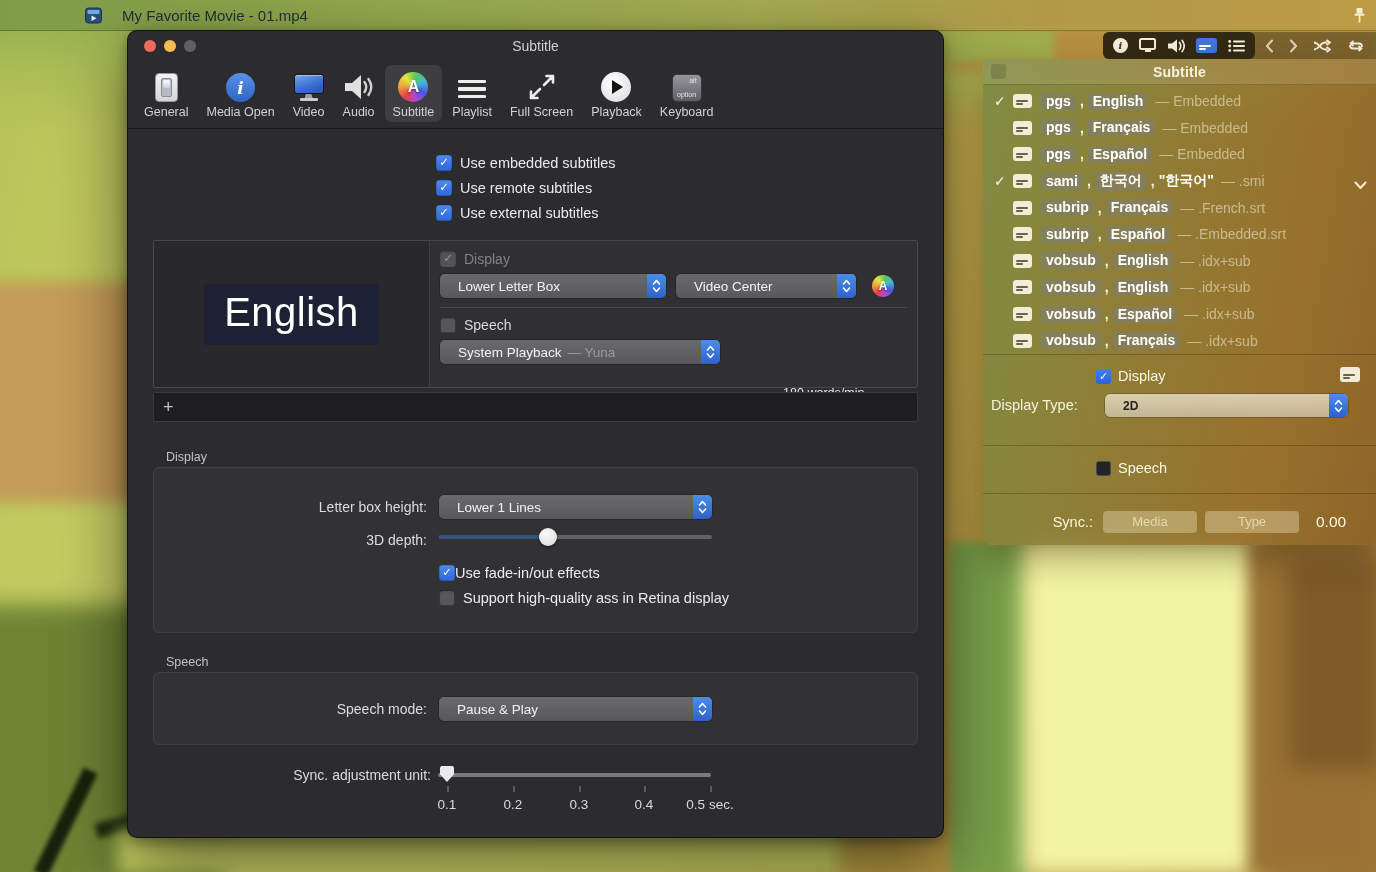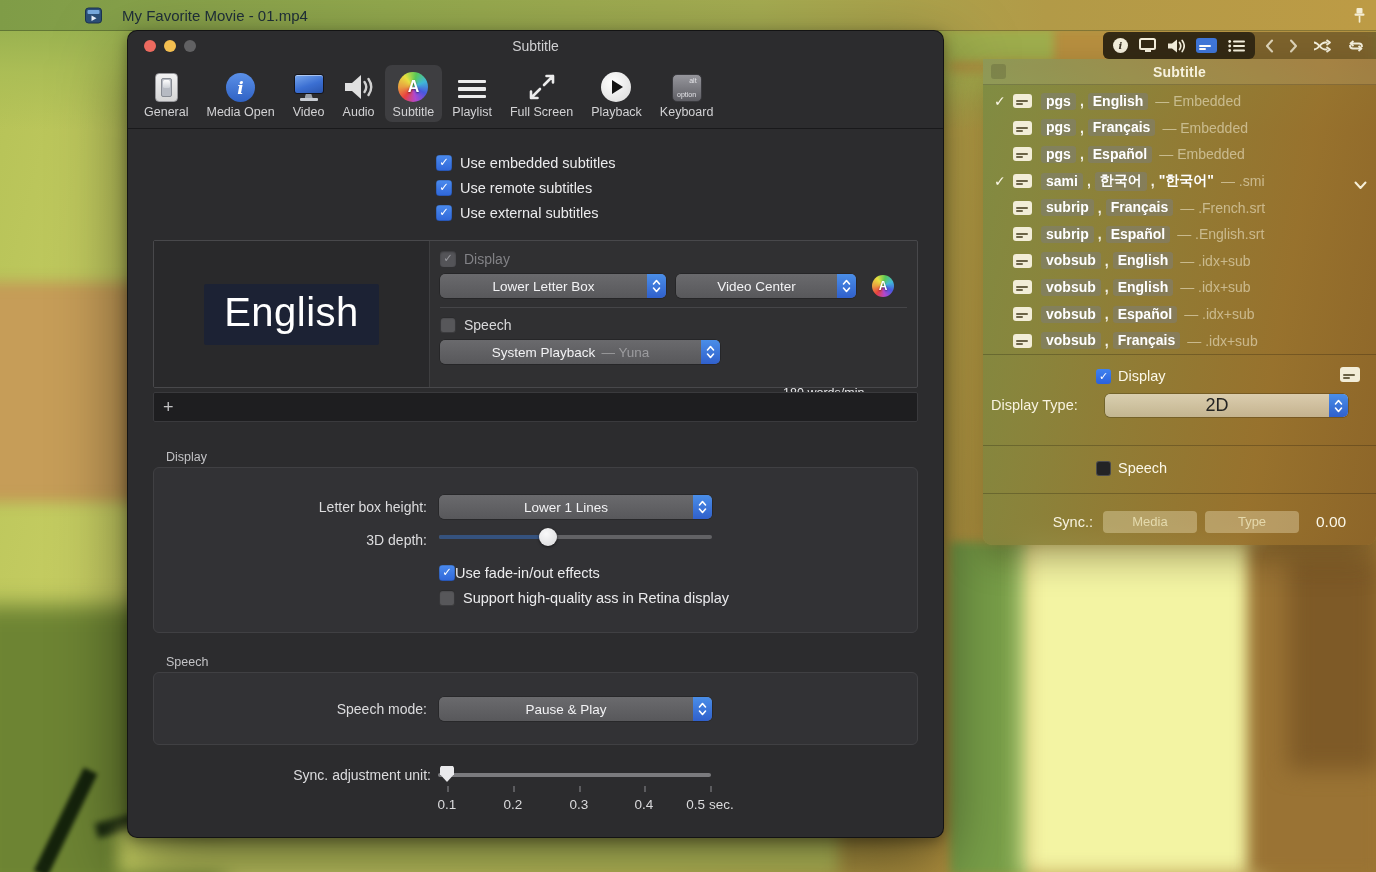--- a/index.html
+++ b/index.html
@@ -95,25 +95,25 @@
   .ed-sample{background:#1c2234;border-radius:2px;padding:6px 20px 10px 20px;color:#fff;font-size:40px;font-weight:300;letter-spacing:.5px;}
   .ed-right{flex:1;padding:10px 12px 8px 10px;box-sizing:border-box;}
   .ed-row{display:flex;align-items:center;gap:8px;}
   .ed-dim{font-size:14px;color:#828286;}
   .ed-lbl{font-size:14px;color:#d9d9db;}
   .ed-hr{border:none;border-top:1px solid #454548;margin:9px 0;}
 
   
   .select{height:24px;border-radius:5px;display:inline-flex;align-items:center;box-sizing:border-box;overflow:hidden;flex:none;
     background:linear-gradient(#6a6a6d,#58585b);box-shadow:0 0 0 .5px rgba(0,0,0,.4);}
-  .sel-val{flex:1;padding:0 8px;font-size:13.5px;color:#f2f2f4;white-space:nowrap;overflow:hidden;text-align:center;}
+  .sel-val{flex:1;padding:0 18px;font-size:13.5px;color:#f2f2f4;white-space:nowrap;overflow:hidden;}
   .sel-detail{color:#9c9c9f;margin-left:6px;}
   .sel-cap{width:19px;height:100%;background:linear-gradient(#4a8ee8,#3060cc);display:flex;align-items:center;justify-content:center;flex:none;}
   .select.light{background:linear-gradient(rgba(238,230,210,.78),rgba(214,204,180,.72));}
-  .select.light .sel-val{color:#242422;font-size:18px;}
+  .select.light .sel-val{color:#242422;font-size:12px;font-weight:bold;}
 
   
   .rate{width:163px;margin-left:16px;}
   .rate-lb{font-size:12.5px;color:#e6e6e8;text-align:center;margin-top:46px;}
   .rate-slider{position:relative;height:18px;margin-top:5px;}
   .rate-track{position:absolute;left:0;right:0;top:7px;height:3px;background:#4e4e51;border-radius:1.5px;}
   .rate-tick{position:absolute;top:10px;width:1.5px;height:5px;background:#5e5e61;}
   .ptr-thumb{position:absolute;width:14px;height:16px;background:#eaeaec;box-shadow:0 1px 2px rgba(0,0,0,.5);
     clip-path:polygon(8% 0,92% 0,100% 10%,100% 52%,50% 100%,0 52%,0 10%);}
 
@@ -596,21 +596,21 @@
       </div>
       <div class="trk">
         <span class="trk-ck"></span>
         <span class="subg">
           <i></i>
           <i></i>
         </span>
         <span class="pill">subrip</span>
         <span class="cma">,</span>
         <span class="pill">Español</span>
-        <span class="trk-src">— .English.srt</span>
+        <span class="trk-src">— .Embedded.srt</span>
       </div>
       <div class="trk">
         <span class="trk-ck"></span>
         <span class="subg">
           <i></i>
           <i></i>
         </span>
         <span class="pill">vobsub</span>
         <span class="cma">,</span>
         <span class="pill">English</span>

